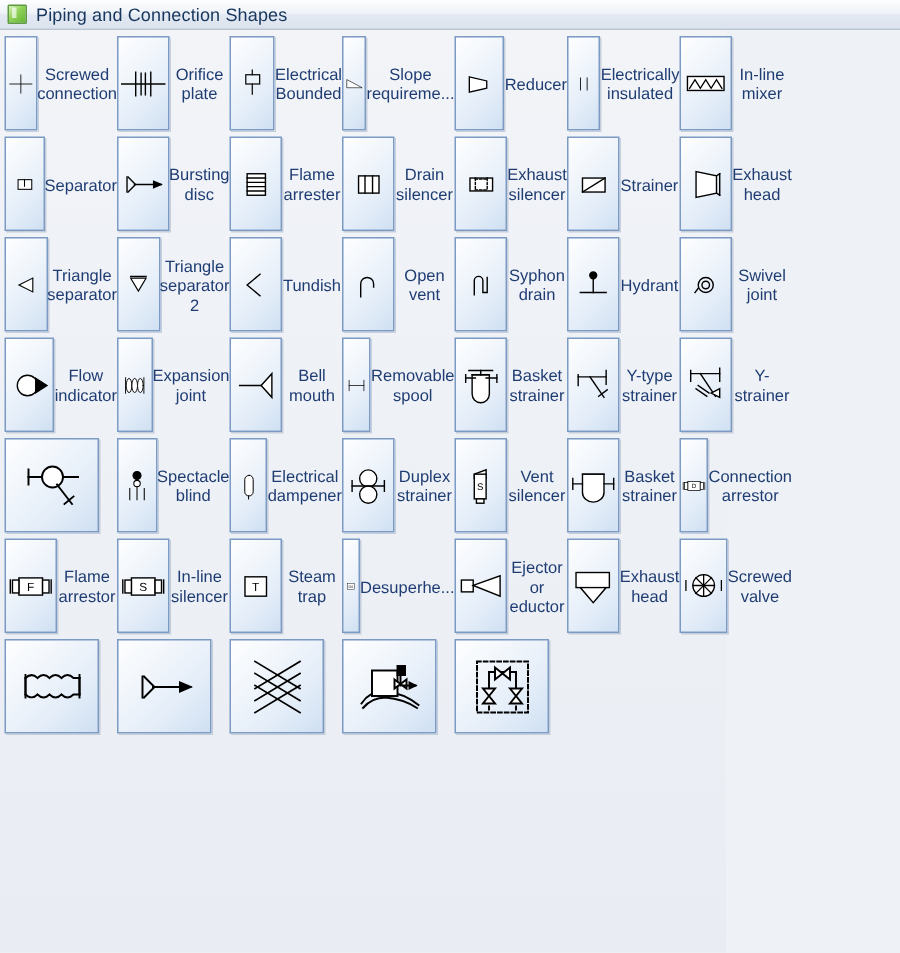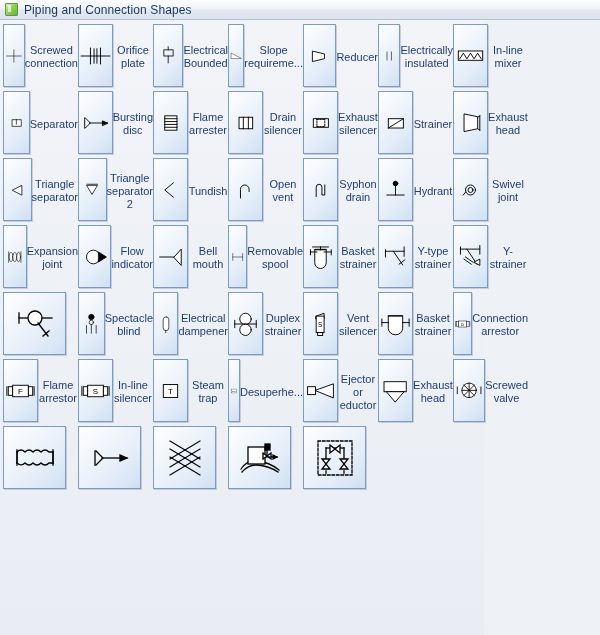--- a/index.html
+++ b/index.html
@@ -330,42 +330,42 @@
             <path d="M16 26 L13 30" fill="none"></path>
           </svg>
         </div>
         <div class="label">
           <span class="ln">Swivel joint</span>
         </div>
       </div>
       <div class="cell">
         <div class="tile">
           <svg width="46" height="46" viewBox="0 0 46 46" fill="none" stroke="#000" stroke-width="1.3" stroke-linecap="square">
+            <circle cx="21" cy="23" r="10" fill="#fff"></circle>
+            <polygon points="29,16 40,23 29,30" fill="#000"></polygon>
+          </svg>
+        </div>
+        <div class="label">
+          <span class="ln">Flow</span>
+          <span class="ln">indicator</span>
+        </div>
+      </div>
+      <div class="cell">
+        <div class="tile">
+          <svg width="46" height="46" viewBox="0 0 46 46" fill="none" stroke="#000" stroke-width="1.3" stroke-linecap="square">
             <line x1="10" y1="12" x2="10" y2="34"></line>
             <line x1="36" y1="12" x2="36" y2="34"></line>
             <ellipse cx="15" cy="23" rx="4" ry="10" fill="#fff"></ellipse>
             <ellipse cx="23" cy="23" rx="4" ry="10" fill="#fff"></ellipse>
             <ellipse cx="31" cy="23" rx="4" ry="10" fill="#fff"></ellipse>
           </svg>
         </div>
         <div class="label">
           <span class="ln">Expansion</span>
           <span class="ln">joint</span>
-        </div>
-      </div>
-      <div class="cell">
-        <div class="tile">
-          <svg width="46" height="46" viewBox="0 0 46 46" fill="none" stroke="#000" stroke-width="1.3" stroke-linecap="square">
-            <circle cx="21" cy="23" r="10" fill="#fff"></circle>
-            <polygon points="29,16 40,23 29,30" fill="#000"></polygon>
-          </svg>
-        </div>
-        <div class="label">
-          <span class="ln">Flow</span>
-          <span class="ln">indicator</span>
         </div>
       </div>
       <div class="cell">
         <div class="tile">
           <svg width="46" height="46" viewBox="0 0 46 46" fill="none" stroke="#000" stroke-width="1.3" stroke-linecap="square">
             <line x1="8" y1="23" x2="28" y2="23"></line>
             <polygon points="28,23 38,12 38,34" fill="#fff"></polygon>
           </svg>
         </div>
         <div class="label">

